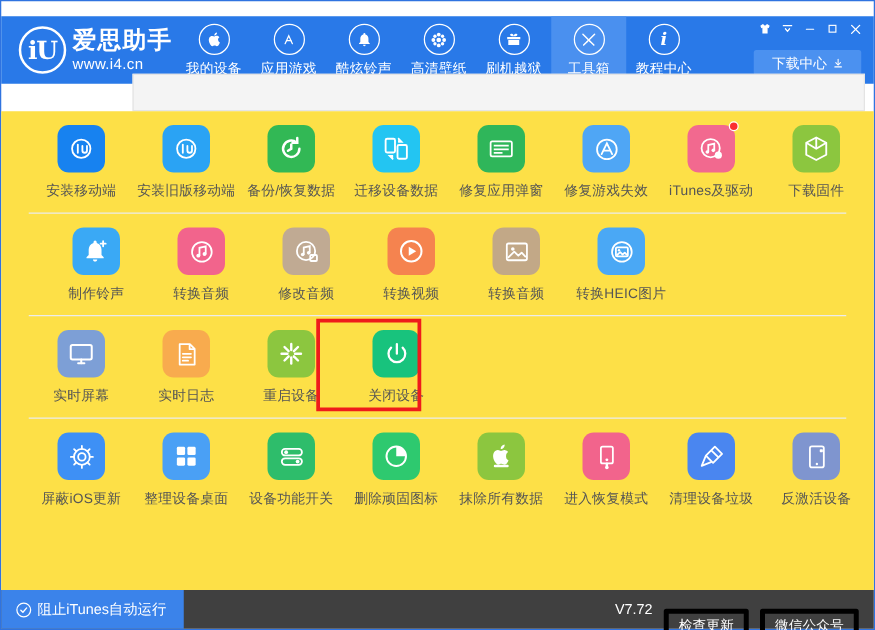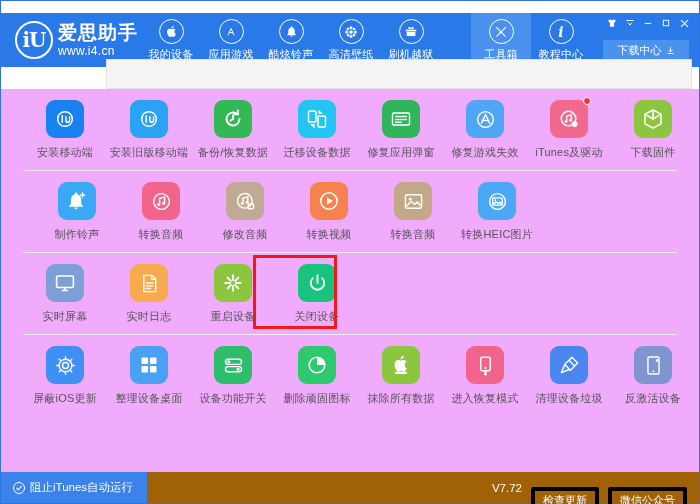--- a/index.html
+++ b/index.html
@@ -54,21 +54,21 @@
     position: absolute; left: 140px; top: 0;
     height: 54px; display: flex; align-items: flex-start;
   }
   .nav-item {
     width: 60px; height: 54px;
     display: flex; flex-direction: column; align-items: center;
     justify-content: flex-start;
     padding-top: 6px; box-sizing: border-box;
     cursor: pointer;
   }
-  .nav-item.active { background: #4a90ef; margin-left: 30px; }
+  .nav-item.active { background: #4a90ef; }
   .nav-icon {
     width: 25px; height: 25px; border-radius: 50%;
     border: 1.5px solid #ffffff; box-sizing: border-box;
     display: flex; align-items: center; justify-content: center;
     color: #ffffff;
   }
   .nav-icon svg { display: block; }
   .nav-label {
     margin-top: 3px; color: #ffffff; font-size: 11px;
     white-space: nowrap; letter-spacing: 0.2px;
@@ -102,21 +102,21 @@
     width: 586px; height: 30px;
     background: #f4f4f4;
     border: 1px solid #e4e4e4;
     box-sizing: border-box;
   }
 
   
   .content {
     position: absolute; left: 0; top: 88px;
     width: 698px; height: 383px;
-    background: #f0abfc;
+    background: #fde047;
   }
   .grid-row {
     position: relative;
     display: flex;
     height: 82px;
   }
   .grid-row.sep::after {
     content: "";
     position: absolute;
     left: 22px; right: 22px; bottom: 0;
@@ -160,21 +160,21 @@
     position: absolute;
     border: 3px solid #ef1b1b;
     box-sizing: border-box;
     pointer-events: none;
   }
 
   
   .footer {
     position: absolute; left: 0; bottom: 0;
     width: 698px; height: 31px;
-    background: #a16207;
+    background: #404040;
     display: flex; align-items: center;
   }
   .footer-left {
     height: 31px;
     background: #3b83ea;
     display: flex; align-items: center;
     padding: 0 14px 0 12px;
     color: #ffffff; font-size: 11.5px;
     gap: 5px;
     cursor: pointer;

